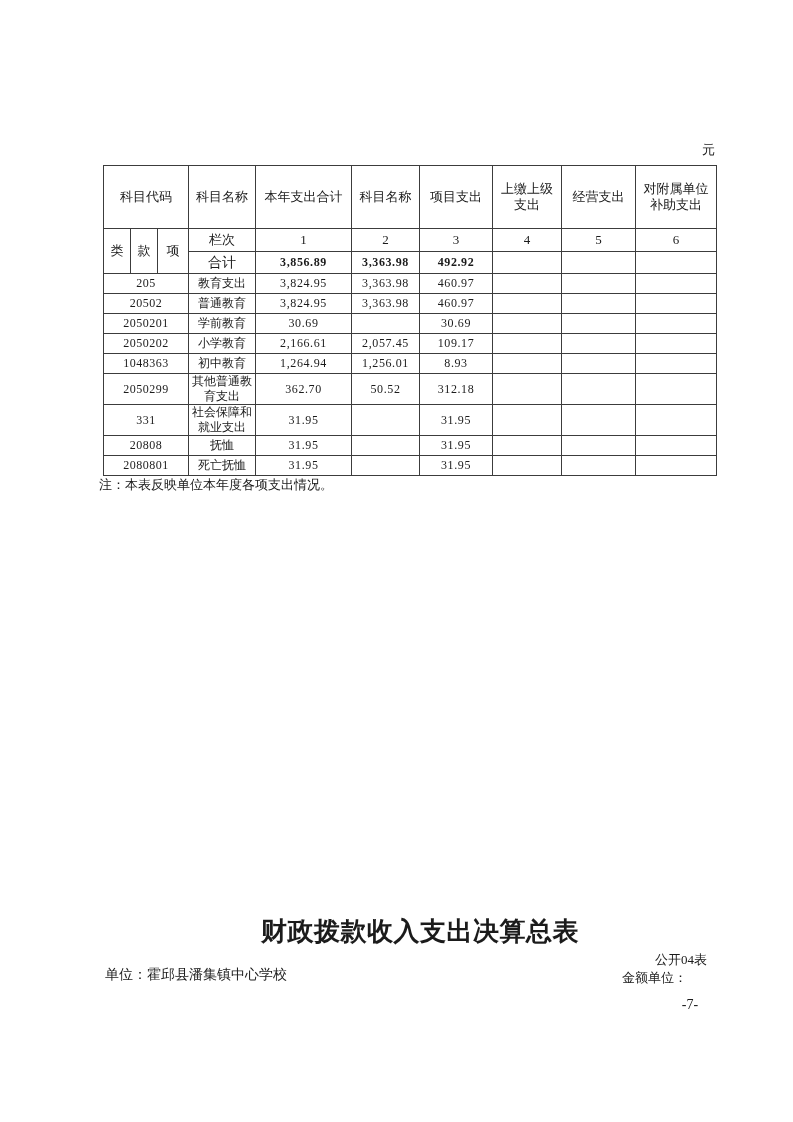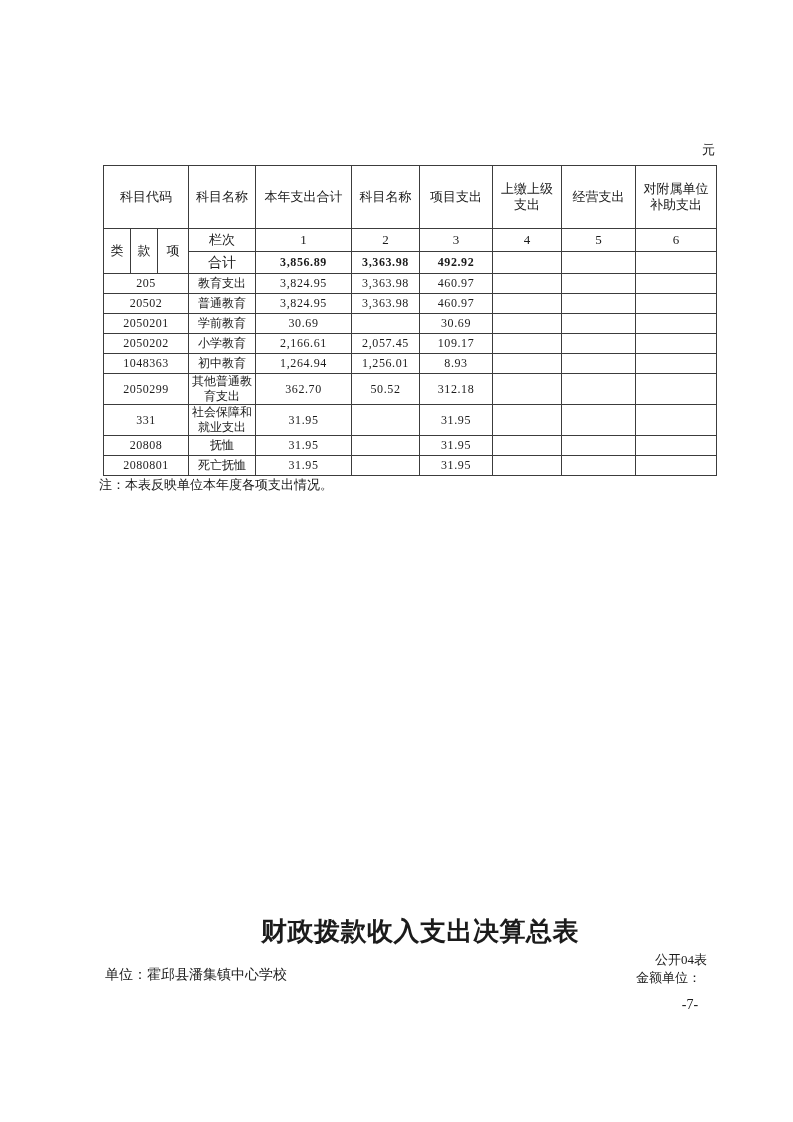--- a/index.html
+++ b/index.html
@@ -54,21 +54,21 @@
   }
   .pubcode {
     position:absolute; top:951px; right:86px;
     font-size:13px;
   }
   .unitline {
     position:absolute; left:105px; top:966px;
     font-size:14px;
   }
   .amountunit {
-    position:absolute; top:969px; right:92px;
+    position:absolute; top:969px; right:106px;
     font-size:13px;
   }
   .pagenum {
     position:absolute; top:997px; left:650px; width:80px;
     text-align:center;
     font-size:14px;
   }
 </style>
 </head>
 <body>

